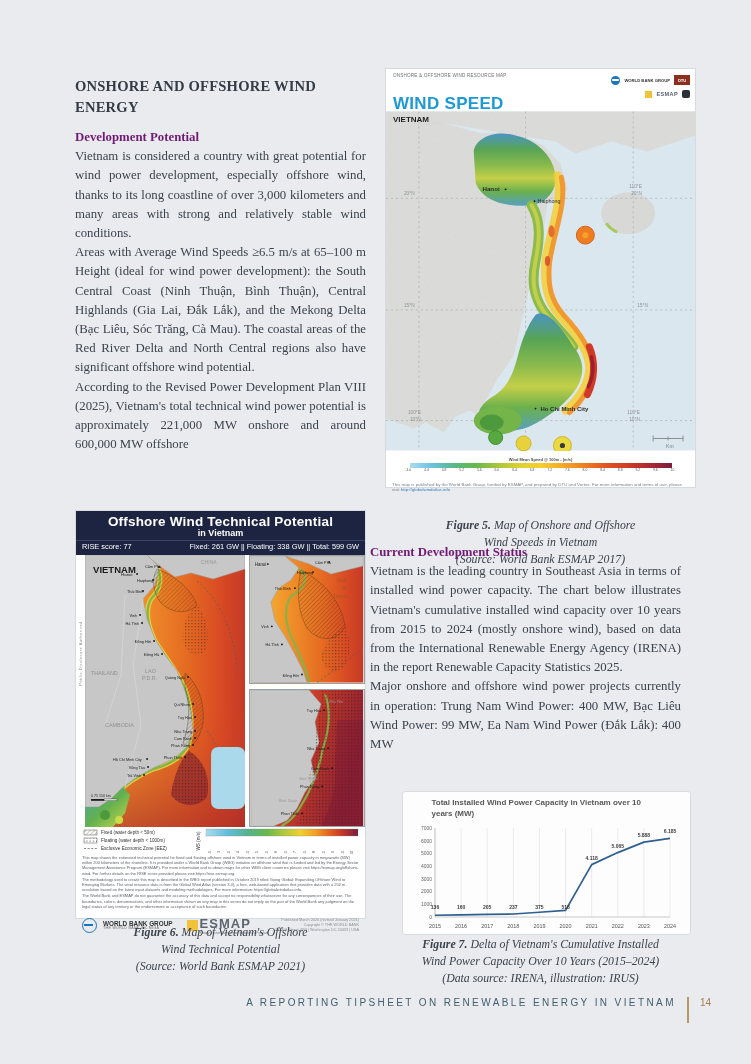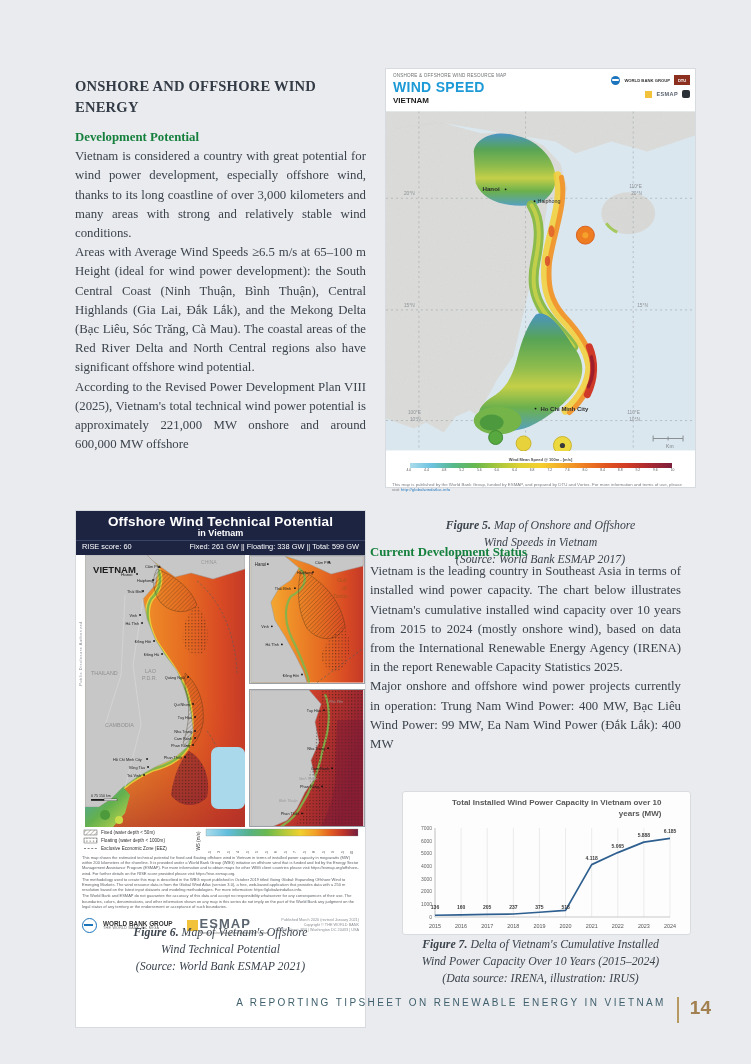--- a/index.html
+++ b/index.html
@@ -5,29 +5,29 @@
   html,body{margin:0;padding:0;}
   body{width:751px;height:1064px;background:#eaebee;position:relative;overflow:hidden;
        font-family:"Liberation Serif","DejaVu Serif",serif;color:#3b434d;}
   .abs{position:absolute;}
   
   #left-heading{left:75px;top:76px;width:300px;font-size:14.6px;font-weight:bold;
     color:#333b46;line-height:1.45;letter-spacing:.2px;}
   .col-text{font-size:12.8px;line-height:19.2px;text-align:justify;}
   #left-text{left:75px;top:128px;width:291px;}
   #right-text{left:370px;top:543px;width:311px;}
-  .subhead{font-weight:bold;color:#15803d;margin:0 0 1px 0;}
+  .subhead{font-weight:bold;color:#701a75;margin:0 0 1px 0;}
   .col-text p{margin:0;}
   
   .card{background:#ffffff;border:1px solid #d7dade;box-sizing:border-box;}
   #figure5{left:385px;top:68px;width:311px;height:420px;}
   #fig5-head{position:relative;height:42px;padding:4px 6px 0 7px;box-sizing:border-box;
     font-family:"Liberation Sans","DejaVu Sans",sans-serif;}
   .f5-kicker{font-size:4.6px;color:#6d7073;letter-spacing:.2px;}
-  .f5-title{font-size:14px;font-weight:bold;color:#1d9ad6;letter-spacing:.3px;margin-top:1px;}
+  .f5-title{font-size:17px;font-weight:bold;color:#1d9ad6;letter-spacing:.3px;margin-top:16px;}
   .f5-country{font-size:8px;font-weight:bold;color:#1c1c1c;margin-top:1px;}
   .f5-logos{position:absolute;right:5px;top:4px;width:105px;
     font-family:"Liberation Sans","DejaVu Sans",sans-serif;}
   .f5-lrow{display:flex;align-items:center;justify-content:flex-end;gap:4px;height:14px;}
   .logo-globe{width:9px;height:9px;border-radius:50%;background:#1c75bc;position:relative;flex:0 0 auto;}
   .logo-globe:after{content:"";position:absolute;left:1px;top:3.5px;width:7px;height:2px;background:#fff;border-radius:1px;}
   .logo-txt{font-size:4.2px;font-weight:bold;color:#333;}
   .logo-dtu{width:16px;height:10px;background:#8c2f1f;color:#fff;font-size:4px;font-weight:bold;
     display:flex;align-items:center;justify-content:center;}
   .logo-esmap-sq{width:7px;height:7px;background:#f2c23a;flex:0 0 auto;}
@@ -37,21 +37,21 @@
     font-family:"Liberation Sans","DejaVu Sans",sans-serif;}
   .cb-title{font-size:4px;font-weight:bold;color:#4a4a4a;padding-top:2px;}
   .cb-bar{width:262px;height:5px;margin:1px auto 0 auto;
     background:linear-gradient(90deg,#aadcec,#6cc2e0,#57b88a,#67b84e,#a6c63c,#ddd134,#f4cf2e,#f3a928,#ee7d22,#e05420,#cf3a26,#a82932,#7c1f3c);}
   .cb-ticks{width:268px;margin:0 auto;display:flex;justify-content:space-between;
     font-size:3.4px;color:#555;}
   .f5-footnote{font-size:4.4px;color:#7a7e83;padding:1px 6px 0 6px;
     font-family:"Liberation Sans","DejaVu Sans",sans-serif;text-align:left;}
   .f5-footnote a{color:#2f7fc1;text-decoration:none;}
   
-  #figure6{left:75px;top:510px;width:291px;height:518px;}
+  #figure6{left:75px;top:510px;width:291px;height:409px;}
   #fig6-banner{background:#1d2442;color:#fff;text-align:center;padding:3px 0 2px 0;
     font-family:"Liberation Sans","DejaVu Sans",sans-serif;}
   .f6-t1{font-size:13.5px;font-weight:bold;letter-spacing:.2px;}
   .f6-t2{font-size:9px;font-weight:bold;margin-top:-1px;}
   .f6-stats{display:flex;justify-content:space-between;padding:1px 6px 2px 6px;
     font-size:7.4px;border-top:1px solid #3a4468;margin-top:2px;}
   #fig6-maps{display:flex;height:272px;background:#fff;}
   #fig6-sidebar{width:9px;position:relative;background:#fff;}
   #fig6-sidebar span{position:absolute;left:-28px;top:96px;transform:rotate(-90deg);
     font-size:4px;color:#8a8f94;letter-spacing:.5px;white-space:nowrap;
@@ -75,47 +75,47 @@
   
   .caption{text-align:center;font-style:italic;font-size:11.8px;line-height:17px;color:#3b434d;}
   .caption .cap-b{font-weight:bold;}
   #fig5-caption{left:378px;top:492px;width:325px;margin-top:25px;}
   #fig6-caption{left:75px;top:924px;width:291px;}
   #fig7-caption{left:378px;top:936px;width:325px;}
   
   #figure7{left:402px;top:791px;width:287px;height:142px;background:#fdfdfd;
     border:1px solid #d9dcdf;border-radius:3px;}
   #fig7-title{font-family:"Liberation Sans","DejaVu Sans",sans-serif;font-size:8px;
-    font-weight:bold;color:#585858;text-align:right;width:230px;margin:6px auto 0 auto;line-height:1.35;}
+    font-weight:bold;color:#585858;text-align:left;width:230px;margin:6px auto 0 auto;line-height:1.35;}
   
   #footer{left:0;top:997px;width:711px;display:flex;align-items:flex-start;justify-content:flex-end;
     font-family:"Liberation Sans","DejaVu Sans",sans-serif;}
   #footer .ftext{font-size:10px;letter-spacing:2.4px;color:#41606e;font-weight:500;}
   #footer .fdiv{width:2px;height:26px;background:#b79a62;margin:0 11px;}
-  #footer .fnum{font-size:19px;font-weight:bold;color:#a28050;}
+  #footer .fnum{font-size:10px;font-weight:normal;color:#a28050;}
   svg text{font-family:"Liberation Sans","DejaVu Sans",sans-serif;}
 </style>
 </head>
 <body>
 
 <div id="left-heading" class="abs">ONSHORE AND OFFSHORE WIND ENERGY</div>
 
 <div id="left-text" class="abs col-text">
   <p class="subhead">Development Potential</p>
   <p>Vietnam is considered a country with great potential for wind power development, especially offshore wind, thanks to its long coastline of over 3,000 kilometers and many areas with strong and relatively stable wind conditions.</p>
   <p>Areas with Average Wind Speeds ≥6.5 m/s at 65–100 m Height (ideal for wind power development): the South Central Coast (Ninh Thuận, Bình Thuận), Central Highlands (Gia Lai, Đắk Lắk), and the Mekong Delta (Bạc Liêu, Sóc Trăng, Cà Mau). The coastal areas of the Red River Delta and North Central regions also have significant offshore wind potential.</p>
   <p>According to the Revised Power Development Plan VIII (2025), Vietnam's total technical wind power potential is approximately 221,000 MW onshore and around 600,000 MW offshore</p>
 </div>
 
 <div id="figure6" class="abs card">
   <div id="fig6-banner">
     <div class="f6-t1">Offshore Wind Technical Potential</div>
     <div class="f6-t2">in Vietnam</div>
     <div class="f6-stats">
-      <span>RISE score: 60</span>
+      <span>RISE score: 77</span>
       <span>Fixed: 261 GW  || Floating: 338 GW || Total: 599 GW</span>
     </div>
   </div>
   <div id="fig6-maps">
     <div id="fig6-sidebar">
       <span>Public Disclosure Authorized</span>
     </div>
 
     <svg width="162" height="272" viewBox="0 0 160 272">
       <defs>

